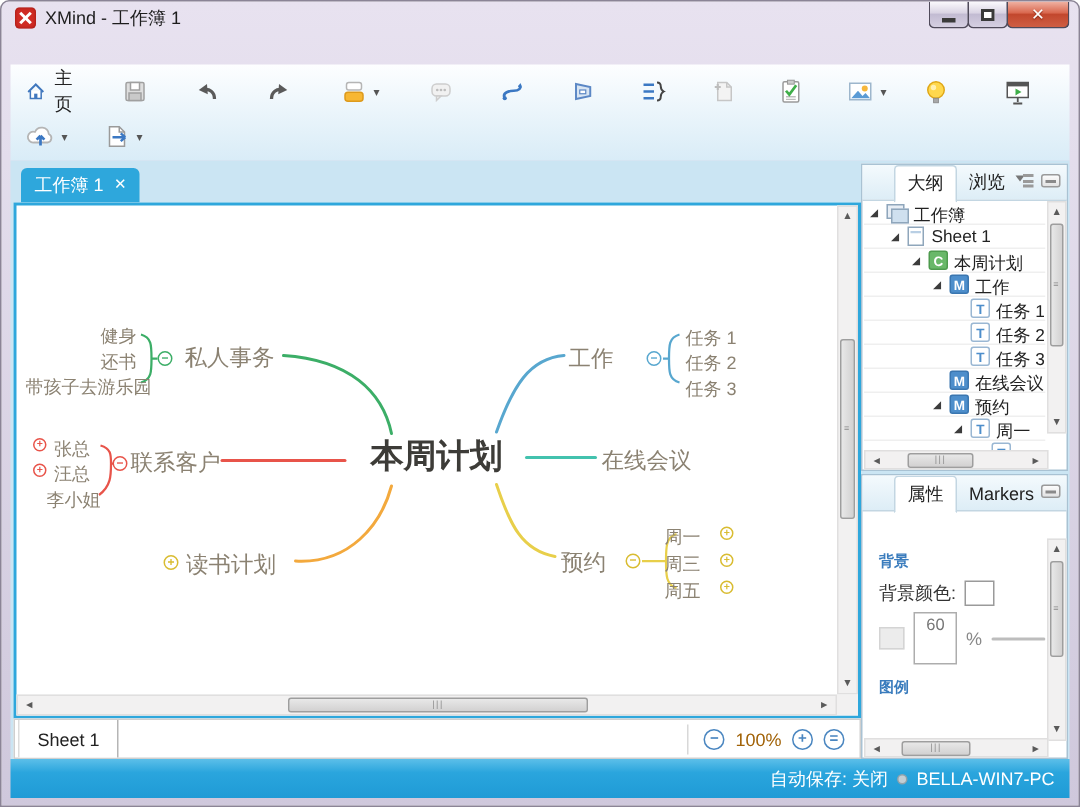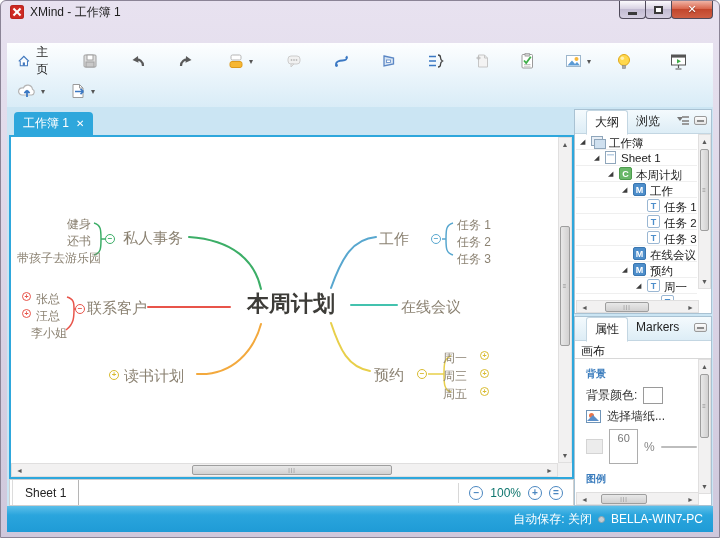--- a/index.html
+++ b/index.html
@@ -103,31 +103,31 @@
   .sheetbar { position:absolute; left:0; top:369px; width:565px; height:27px;
     background:#fff; border:1px solid #cfcfcf; display:flex; align-items:center; }
   .sheet-tab { margin-left:2px; height:25px; background:#fff;
     border-right:1px solid #b5b5b5; border-left:1px solid #dcdcdc;
     padding:0 12px; display:flex; align-items:center; font-size:12px; color:#222; }
   .zoomctl { margin-left:auto; display:flex; align-items:center; gap:7px;
     padding-right:10px; border-left:1px solid #d8d8d8; height:20px; padding-left:10px; }
   .zbtn { width:14px; height:14px; border:1.4px solid #4a86c0; border-radius:50%;
     color:#4a86c0; font-size:10px; line-height:11px; text-align:center;
     font-weight:bold; background:#fff; }
-  .zval { font-size:12px; color:#0f766e; }
+  .zval { font-size:12px; color:#a16207; }
 
   
   .rightcol { position:absolute; right:1px; top:2px; width:138px; height:397px; }
   .panel { position:absolute; left:0; width:138px; background:#fff;
     border:1px solid #a9c2d3; }
   .panel-outline { top:0; height:205px; }
   .panel-props { top:207px; height:190px; }
   .ptabs { position:relative; height:24px;
     background:linear-gradient(#f4fafd,#ddedf6); border-bottom:1px solid #c3d6e2;
-    display:flex; align-items:flex-start; padding-left:11px; }
+    display:flex; align-items:center; padding-left:21px; }
   .ptab { font-size:12px; color:#222; padding:3px 8px 3px; }
   .ptab.sel { background:#fff; border:1px solid #c3d6e2; border-bottom:1px solid #fff;
     border-radius:3px 3px 0 0; margin-bottom:-1px; }
   .picons { position:absolute; right:4px; top:6px; display:flex; gap:5px; }
   .viewmenu { width:12px; height:10px; position:relative; }
   .viewmenu:before { content:""; position:absolute; left:0; top:1px;
     border:3px solid transparent; border-top:4px solid #777; }
   .viewmenu:after { content:""; position:absolute; right:0; top:0; width:7px; height:9px;
     background:linear-gradient(#9a9a9a,#9a9a9a) 0 0/7px 2px no-repeat,
       linear-gradient(#9a9a9a,#9a9a9a) 0 3.5px/7px 2px no-repeat,
@@ -519,30 +519,25 @@
       </div>
 
       <div class="panel panel-props">
         <div class="ptabs">
           <div class="ptab sel">属性</div>
           <div class="ptab">Markers</div>
           <div class="picons">
               <div class="pmin"></div>
             </div>
         </div>
-        <div class="canvas-hd">画布</div>
         <div class="props-body">
           <div class="phead">背景</div>
           <div class="prow">
             <span>背景颜色:</span>
             <div class="swatch"></div>
-          </div>
-          <div class="prow">
-            <div class="wp-icon"></div>
-            <span>选择墙纸...</span>
           </div>
           <div class="prow">
             <div class="swatch dis"></div>
             <div class="opin">60</div>
             <span class="unit">%</span>
             <div class="slider"></div>
           </div>
           <div class="phead">图例</div>
         </div>
         <div class="sb sb-v props-vsb">

